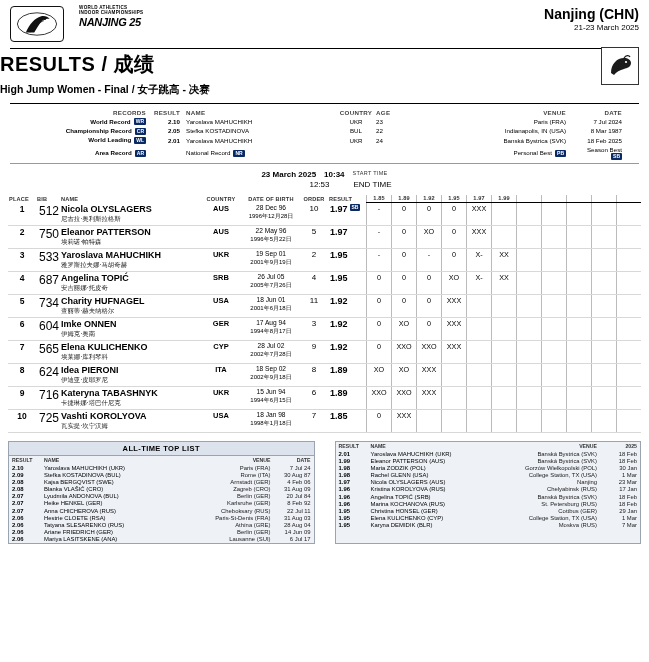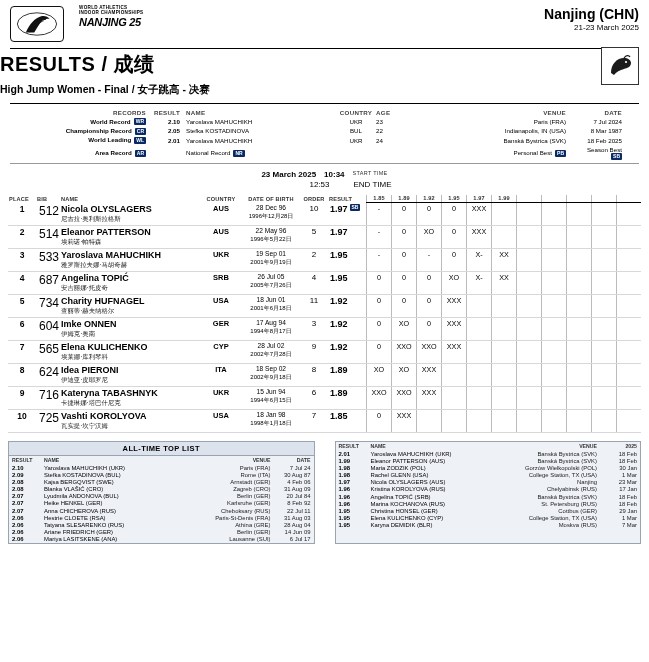--- a/index.html
+++ b/index.html
@@ -256,21 +256,21 @@
           <td class="td-h hgrid"></td>
           <td class="td-h hgrid"></td>
           <td class="td-h hgrid"></td>
           <td class="td-h hgrid"></td>
           <td class="td-h hgrid"></td>
           <td class="td-h hgrid"></td>
         </tr>
 
         <tr class="row-line">
           <td class="td-place">2</td>
-          <td class="td-bib">514</td>
+          <td class="td-bib">750</td>
           <td class="td-name"><span>Eleanor PATTERSON</span><span class="cn">埃莉诺·帕特森</span></td>
           <td class="td-ctry">AUS</td>
           <td class="td-dob"><span>22 May 96</span><span class="cn">1996年5月22日</span></td>
           <td class="td-order">5</td>
           <td class="td-result"><span>1.97</span></td>
           <td class="td-h hgrid">-</td>
           <td class="td-h hgrid">0</td>
           <td class="td-h hgrid">XO</td>
           <td class="td-h hgrid">0</td>
           <td class="td-h hgrid">XXX</td>

